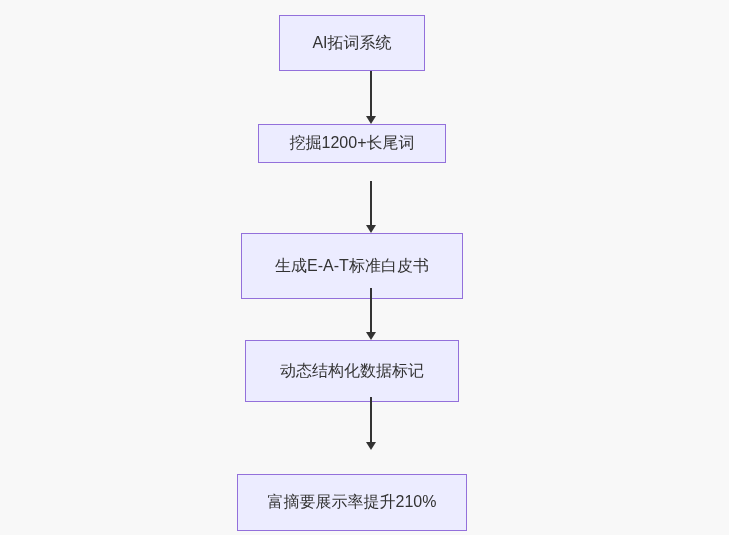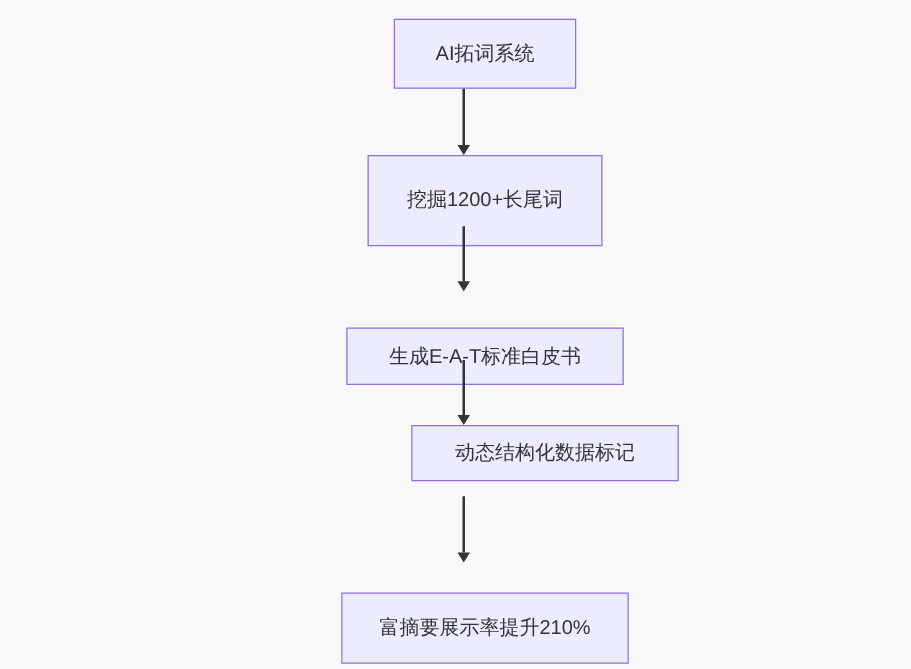--- a/index.html
+++ b/index.html
@@ -10,37 +10,37 @@
   .canvas {
     position: relative;
     width: 729px;
     height: 535px;
     background: var(--background, #f8f8f8);
     font-family: "Liberation Sans", sans-serif;
     overflow: hidden;
   }
   .node {
     position: absolute;
-    left: 388px;
+    left: 352px;
     transform: translateX(-50%);
     display: flex;
     align-items: center;
     justify-content: center;
     box-sizing: border-box;
     background: var(--node-fill, #ECECFF);
     border: 1.5px solid var(--node-border, #9370DB);
     color: var(--node-text, #333333);
     font-size: 16px;
     white-space: nowrap;
     padding: 15px 25px;
   }
   .n1 { top: 15px;  height: 56px; min-width: 146px; }
-  .n2 { top: 124px; height: 73px; min-width: 188px; }
-  .n3 { top: 233px; height: 46px; min-width: 222px; margin-top: 29px; }
-  .n4 { top: 340px; height: 45px; min-width: 214px; margin-left: 48px; }
+  .n2 { top: 124px; height: 39px; min-width: 188px; }
+  .n3 { top: 233px; height: 66px; min-width: 222px; }
+  .n4 { top: 340px; height: 62px; min-width: 214px; }
   .n5 { top: 450px; height: 57px; min-width: 230px; margin-top: 24px; }
   .arrow {
     position: absolute;
     left: 371px;
     transform: translateX(-50%);
     display: flex;
     flex-direction: column;
     align-items: center;
   }
   .a1 { top: 71px;  height: 53px; }

